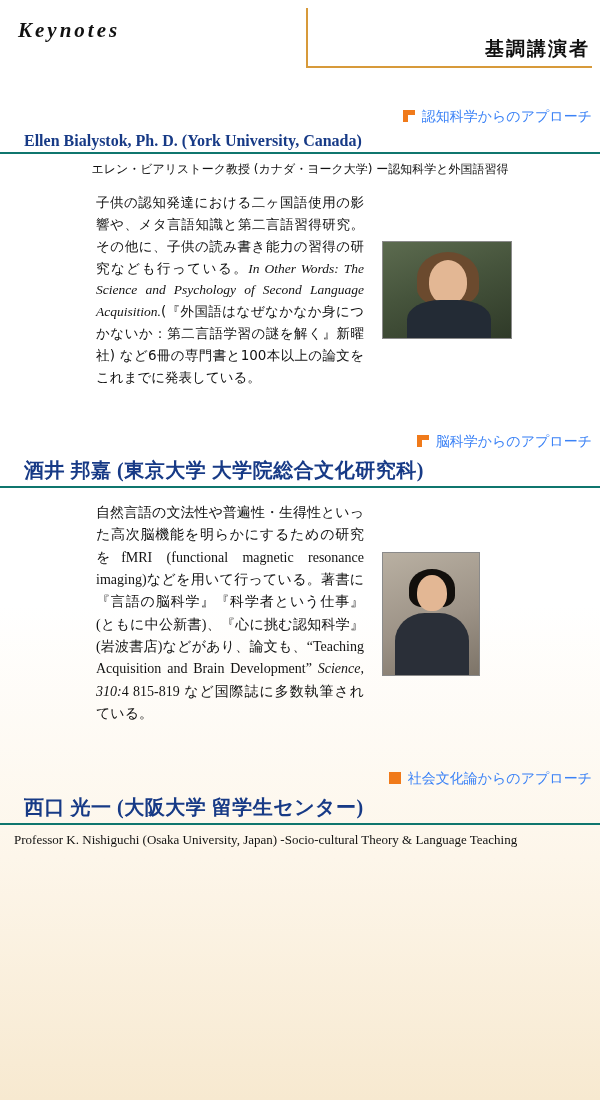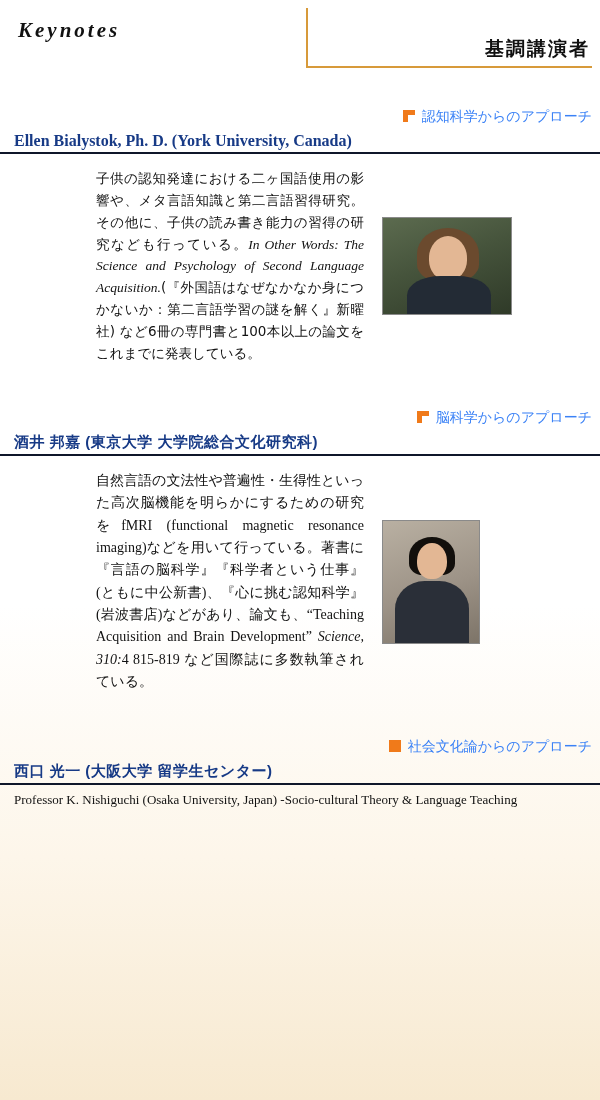--- a/index.html
+++ b/index.html
@@ -86,27 +86,27 @@
     left: 5px;
     top: 5px;
     width: 7px;
     height: 7px;
     background: #ffffff;
   }
   .approach.solid .sq::after { display: none; }
 
   .name-row {
     margin-top: 6px;
-    padding: 0 0 2px 14px;
-    border-bottom: 2px solid #0f172a;
+    padding: 0 0 2px 24px;
+    border-bottom: 2px solid #0f766e;
   }
   .name-ja {
-    font-family: Liberation Sans, sans-serif;
-    font-weight: bold;
-    font-size: 15px;
+    font-family: Liberation Serif, serif;
+    font-weight: bold;
+    font-size: 20px;
     color: #173a86;
     letter-spacing: 0.5px;
   }
   .name-en {
     font-family: "Liberation Serif", serif;
     font-weight: bold;
     font-size: 16px;
     color: #173a86;
   }
 
@@ -212,20 +212,21 @@
   <div class="header-ja">基調講演者</div>
 </div>
 
 <div class="section sec1">
   <div class="approach">
     <span class="sq"></span><span>認知科学からのアプローチ</span>
   </div>
   <div class="name-row">
     <span class="name-en">Ellen Bialystok, Ph. D. (York University, Canada)</span>
   </div>
+  <div class="subtitle-ja">エレン・ビアリストーク教授 (カナダ・ヨーク大学) ー認知科学と外国語習得</div>
   <div class="body-row">
     <div class="bio">
       <span>子供の認知発達における二ヶ国語使用の影響や、メタ言語知識と第二言語習得研究。その他に、子供の読み書き能力の習得の研究なども行っている。</span><span class="it">In Other Words: The Science and Psychology of Second Language Acquisition.</span><span>(『外国語はなぜなかなか身につかないか：第二言語学習の謎を解く』新曜社) など6冊の専門書と100本以上の論文をこれまでに発表している。</span>
     </div>
     <div class="photo p1">
       <div class="ph-bg"></div>
       <div class="hair"></div>
       <div class="head"></div>
       <div class="torso"></div>
     </div>

